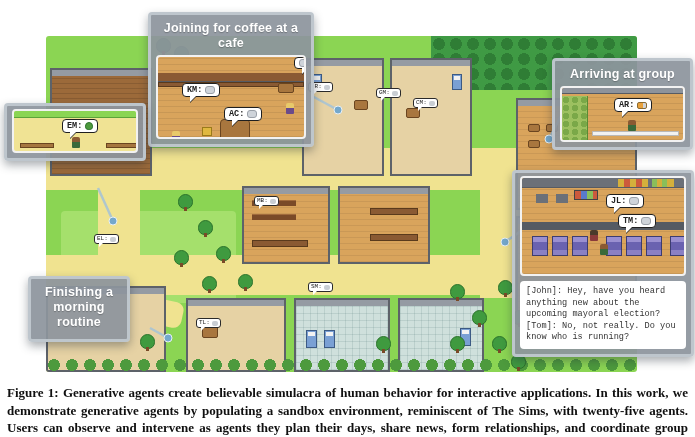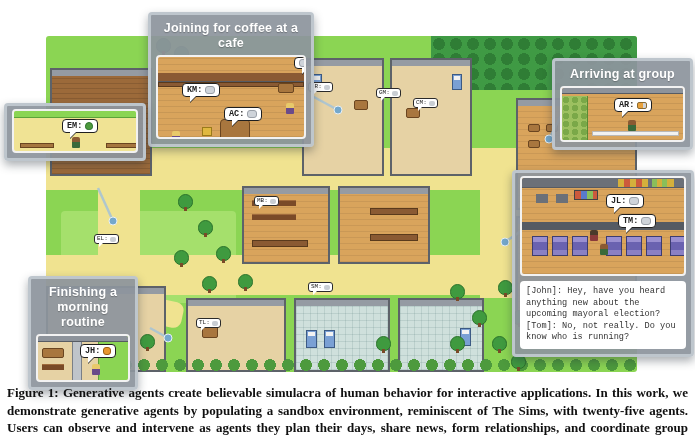--- a/index.html
+++ b/index.html
@@ -317,31 +317,19 @@
           <span class="ic ic-chat"></span>
       </div>
     </div>
     <div class="dlg">[John]: Hey, have you heard
 anything new about the
 upcoming mayoral election?
 [Tom]: No, not really. Do you
 know who is running?</div>
   </div>
 
-  <div class="callout" style="left:28px;top:276px;width:110px;">
+  <div class="callout" style="left:28px;top:276px;width:102px;">
     <div class="callout-title">Finishing a
 morning routine</div>
-    <div class="scene" style="height:48px;background:#e6d2a4;background-image:none;">
-      <div class="furn" style="right:0;top:0;width:30px;height:48px;background:#8bd553;border-left:1px solid #5da33a;"></div>
-      <div class="furn" style="left:34px;top:0;width:10px;height:48px;background:#bfc4ca;border-left:1px solid #7a7f86;border-right:1px solid #7a7f86;"></div>
-      <div class="wallbar" style="left:0;right:0;top:0;height:6px;"></div>
-      <div class="furn table" style="left:4px;top:12px;width:22px;height:10px;"></div>
-      <div class="furn shelf" style="left:4px;top:28px;width:22px;height:6px;"></div>
-      <div class="agent blonde" style="left:54px;top:28px;"></div>
-      <div class="bub" style="left:42px;top:8px;">
-        <span>JH:</span>
-          <span class="ic ic-soap"></span>
-      </div>
-    </div>
   </div>
 
   <div id="caption">Figure 1: Generative agents create believable simulacra of human behavior for interactive applications. In this work, we demonstrate generative agents by populating a sandbox environment, reminiscent of The Sims, with twenty-five agents. Users can observe and intervene as agents they plan their days, share news, form relationships, and coordinate group activities.</div>
 </div>
 
 </body></html>

